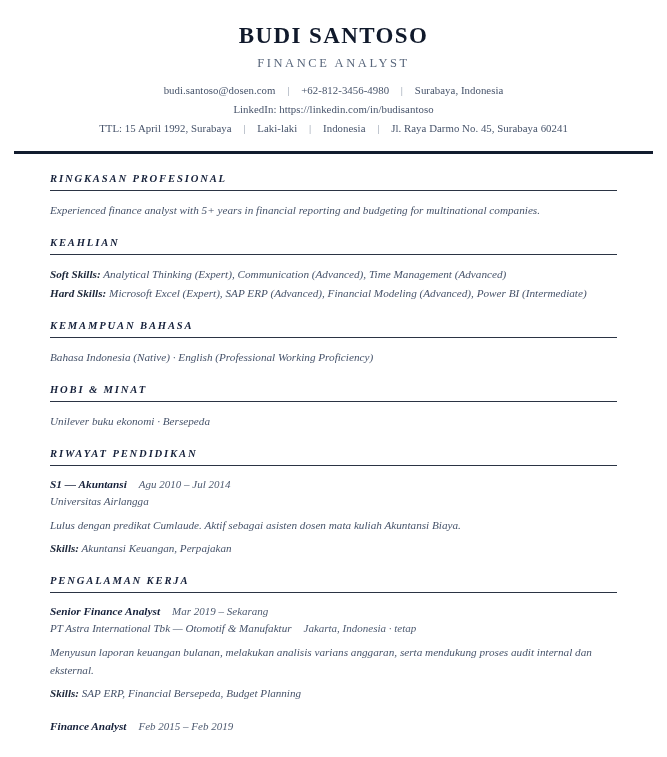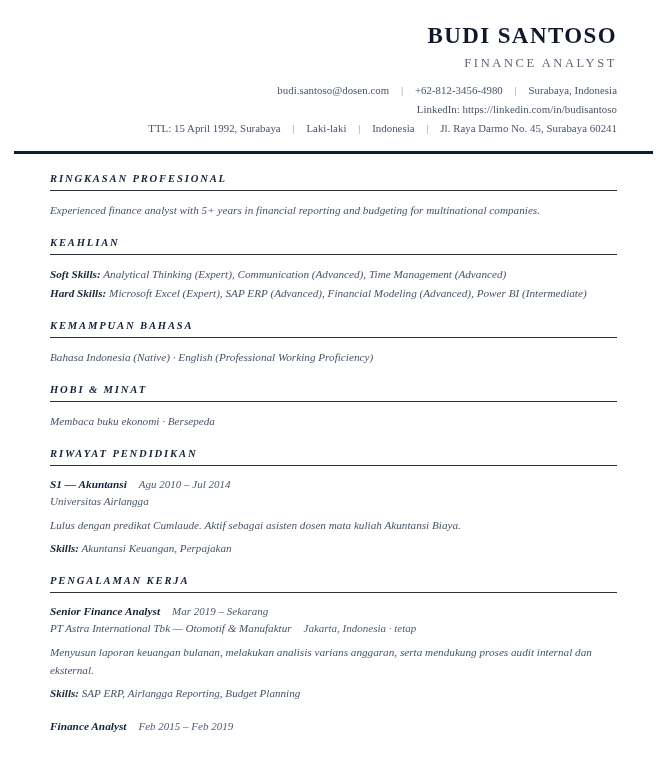--- a/index.html
+++ b/index.html
@@ -21,21 +21,21 @@
     height: 757px;
     position: relative;
     box-sizing: border-box;
     padding: 0;
     background: #ffffff;
   }
 
   
   .header {
     padding: 22px 50px 0 50px;
-    text-align: right;
+    text-align: center;
   }
   .name {
     font-size: 23px;
     font-weight: bold;
     letter-spacing: 1.4px;
     color: #10192b;
     line-height: 1.18;
     margin: 0;
     font-family: "Liberation Serif", "DejaVu Serif", serif;
   }
@@ -200,21 +200,21 @@
       </p>
     </div>
 
     <div class="section">
       <div class="section-title">KEMAMPUAN BAHASA</div>
       <p class="para">Bahasa Indonesia (Native) · English (Professional Working Proficiency)</p>
     </div>
 
     <div class="section">
       <div class="section-title">HOBI &amp; MINAT</div>
-      <p class="para">Membaca buku ekonomi · Bersepeda</p>
+      <p class="para">Unilever buku ekonomi · Bersepeda</p>
     </div>
 
     <div class="section">
       <div class="section-title">RIWAYAT PENDIDIKAN</div>
 
       <div class="entry">
         <div class="entry-row">
           <span class="entry-title">S1 — Akuntansi</span>
           <span class="entry-date">Agu 2010 – Jul 2014</span>
         </div>
@@ -237,21 +237,21 @@
           <span class="entry-title">Senior Finance Analyst</span>
           <span class="entry-date">Mar 2019 – Sekarang</span>
         </div>
         <div class="entry-row">
           <span class="entry-org">PT Astra International Tbk — Otomotif &amp; Manufaktur</span>
           <span class="entry-meta">Jakarta, Indonesia · tetap</span>
         </div>
         <div class="entry-desc">Menyusun laporan keuangan bulanan, melakukan analisis varians anggaran, serta mendukung proses audit internal dan eksternal.</div>
         <div class="entry-skills">
           <span class="lbl">Skills:</span> 
-          <span>SAP ERP, Airlangga Reporting, Budget Planning</span>
+          <span>SAP ERP, Financial Bersepeda, Budget Planning</span>
         </div>
       </div>
 
       <div class="entry">
         <div class="entry-row">
           <span class="entry-title">Finance Analyst</span>
           <span class="entry-date">Feb 2015 – Feb 2019</span>
         </div>
 
       </div>

